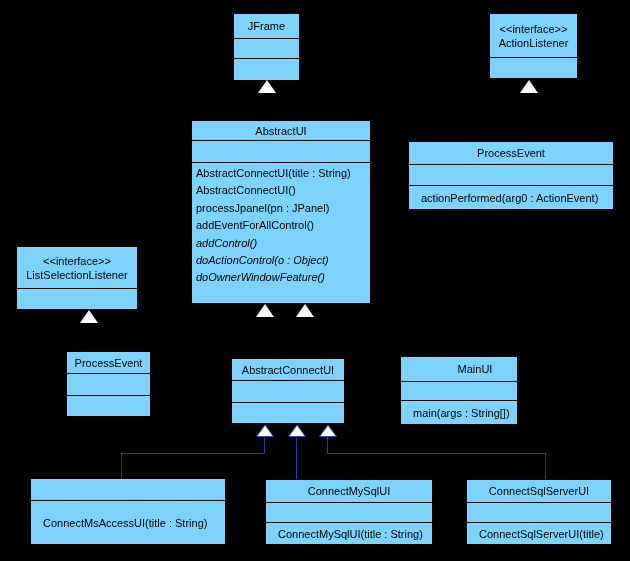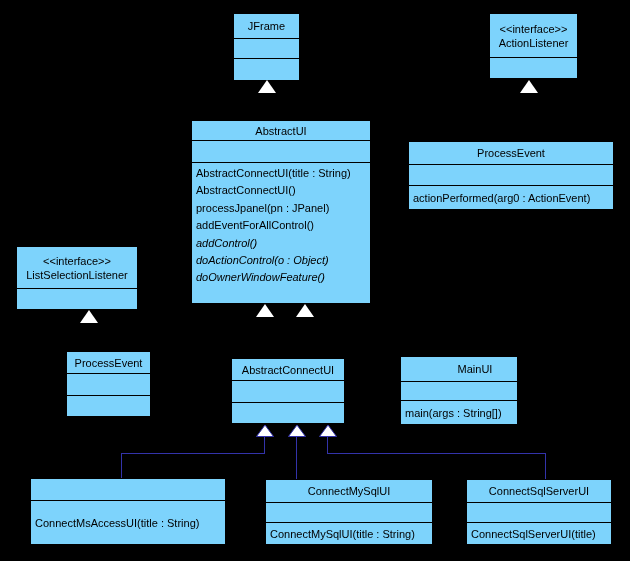--- a/index.html
+++ b/index.html
@@ -13,21 +13,21 @@
     position:absolute;background:#7dd3fc;border:1px solid #000;
     box-sizing:border-box;display:flex;flex-direction:column;
   }
   .cmp{box-sizing:border-box;flex:0 0 auto;}
   .cmp + .cmp{border-top:1px solid #000;}
   .grow{flex:1 1 auto;}
   .title{display:flex;flex-direction:column;align-items:center;justify-content:center;text-align:center;line-height:14px;}
   .meths{padding:2px 4px 0 4px;}
   .mline{white-space:nowrap;line-height:17.4px;}
   .it{font-style:italic;}
-  .single{display:flex;align-items:center;padding:0 4px;white-space:nowrap;}
+  .single{display:flex;align-items:center;padding:0 12px;white-space:nowrap;}
   .tri{position:absolute;width:20px;height:13px;}
   .bline{position:absolute;background:var(--line,#3333aa);}
 </style>
 </head>
 <body>
 
 <div class="canvas">
 
   <div class="cls" style="left:233px;top:13px;width:67px;height:68px;">
     <div class="cmp title" style="height:24px;">

